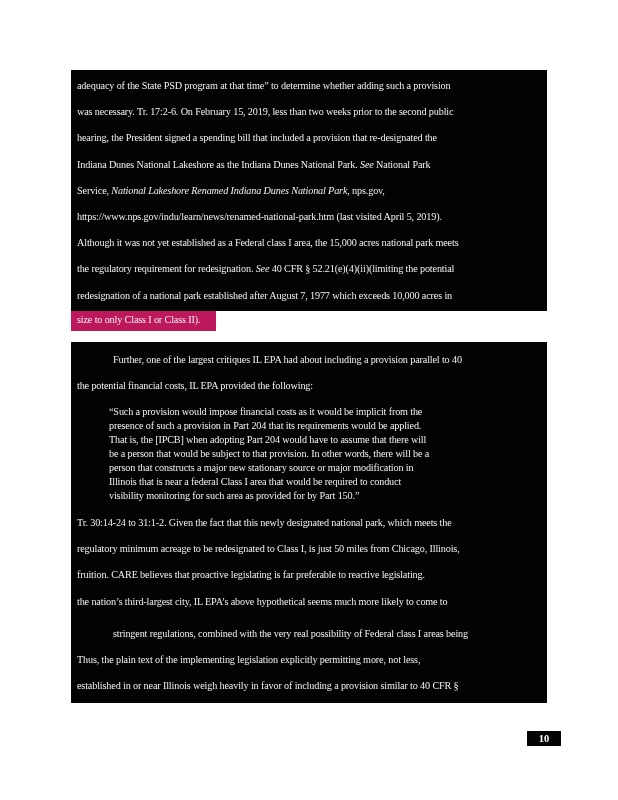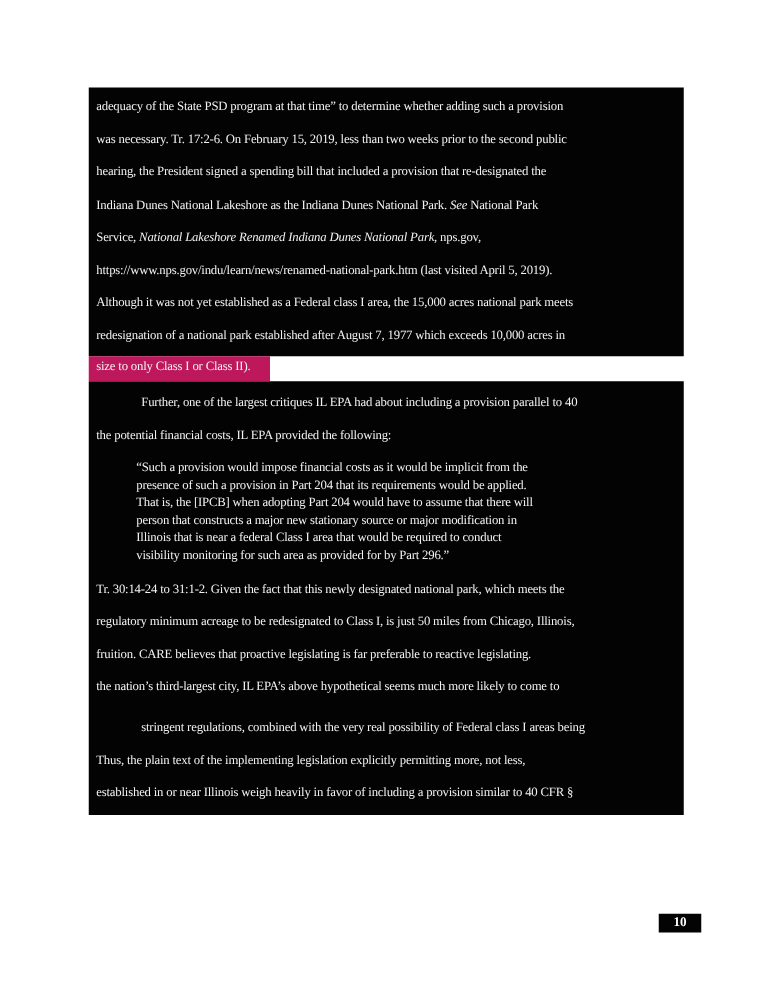--- a/index.html
+++ b/index.html
@@ -29,21 +29,21 @@
   .it { font-style: italic; font-family: Liberation Serif, serif; }
   .blackstrip {
     display: inline-block;
     vertical-align: top;
     background: #be185d;
     color: #f2f2f2;
     padding: 0 16px 3px 6px;
     overflow: hidden;
   }
   .blackstrip .line { line-height: 17px; height: 17px; }
-  .box2 { padding-top: 5px; padding-bottom: 4px; }
+  .box2 { margin-top: 11px; padding-top: 5px; padding-bottom: 4px; }
   .para { margin: 0; }
   .para.body + .para.body { margin-top: 6px; }
   .indent-first .line:first-child { text-indent: 36px; }
   .quote { margin: 6px 26px 7px 32px; }
   .quote .line { line-height: 14px; height: 14px; font-size: 10.2px; }
   .pagenum {
     position: absolute; top: 731px; left: 527px;
     width: 34px; height: 15px;
     background: #030303; color: #ffffff;
     font-size: 10.5px; font-weight: bold;
@@ -57,35 +57,37 @@
 <div class="sheet">
   <div class="content">
     <div class="blackbox" id="box1">
         <div class="line"><span>adequacy of the State PSD program at that time” to determine whether adding such a provision</span></div>
         <div class="line"><span>was necessary. Tr. 17:2-6. On February 15, 2019, less than two weeks prior to the second public</span></div>
         <div class="line"><span>hearing, the President signed a spending bill that included a provision that re-designated the</span></div>
         <div class="line"><span>Indiana Dunes National Lakeshore as the Indiana Dunes National Park. </span><span class="it">See</span><span> National Park</span></div>
         <div class="line"><span>Service, </span><span class="it">National Lakeshore Renamed Indiana Dunes National Park</span><span>, nps.gov,</span></div>
         <div class="line"><span>https://www.nps.gov/indu/learn/news/renamed-national-park.htm (last visited April 5, 2019).</span></div>
         <div class="line"><span>Although it was not yet established as a Federal class I area, the 15,000 acres national park meets</span></div>
+        <div class="line"><span>the regulatory requirement for redesignation. </span><span class="it">See</span><span> 40 CFR § 52.21(e)(4)(ii)(limiting the potential</span></div>
         <div class="line"><span>redesignation of a national park established after August 7, 1977 which exceeds 10,000 acres in</span></div>
       </div>
     <div class="blackstrip" id="box1tail"><div class="line"><span>size to only Class I or Class II).</span></div></div>
     <div class="blackbox box2" id="box2">
         <div class="para body indent-first">
           <div class="line"><span>Further, one of the largest critiques IL EPA had about including a provision parallel to 40</span></div>
           <div class="line"><span>the potential financial costs, IL EPA provided the following:</span></div>
         </div>
         <div class="para quote">
           <div class="line"><span>“Such a provision would impose financial costs as it would be implicit from the</span></div>
           <div class="line"><span>presence of such a provision in Part 204 that its requirements would be applied.</span></div>
           <div class="line"><span>That is, the [IPCB] when adopting Part 204 would have to assume that there will</span></div>
+          <div class="line"><span>be a person that would be subject to that provision. In other words, there will be a</span></div>
           <div class="line"><span>person that constructs a major new stationary source or major modification in</span></div>
           <div class="line"><span>Illinois that is near a federal Class I area that would be required to conduct</span></div>
-          <div class="line"><span>visibility monitoring for such area as provided for by Part 296.”</span></div>
+          <div class="line"><span>visibility monitoring for such area as provided for by Part 150.”</span></div>
         </div>
         <div class="para body">
           <div class="line"><span>Tr. 30:14-24 to 31:1-2. Given the fact that this newly designated national park, which meets the</span></div>
           <div class="line"><span>regulatory minimum acreage to be redesignated to Class I, is just 50 miles from Chicago, Illinois,</span></div>
           <div class="line"><span>fruition. CARE believes that proactive legislating is far preferable to reactive legislating.</span></div>
           <div class="line"><span>the nation’s third-largest city, IL EPA’s above hypothetical seems much more likely to come to</span></div>
         </div>
         <div class="para body indent-first">
           <div class="line"><span>stringent regulations, combined with the very real possibility of Federal class I areas being</span></div>
           <div class="line"><span>Thus, the plain text of the implementing legislation explicitly permitting more, not less,</span></div>

